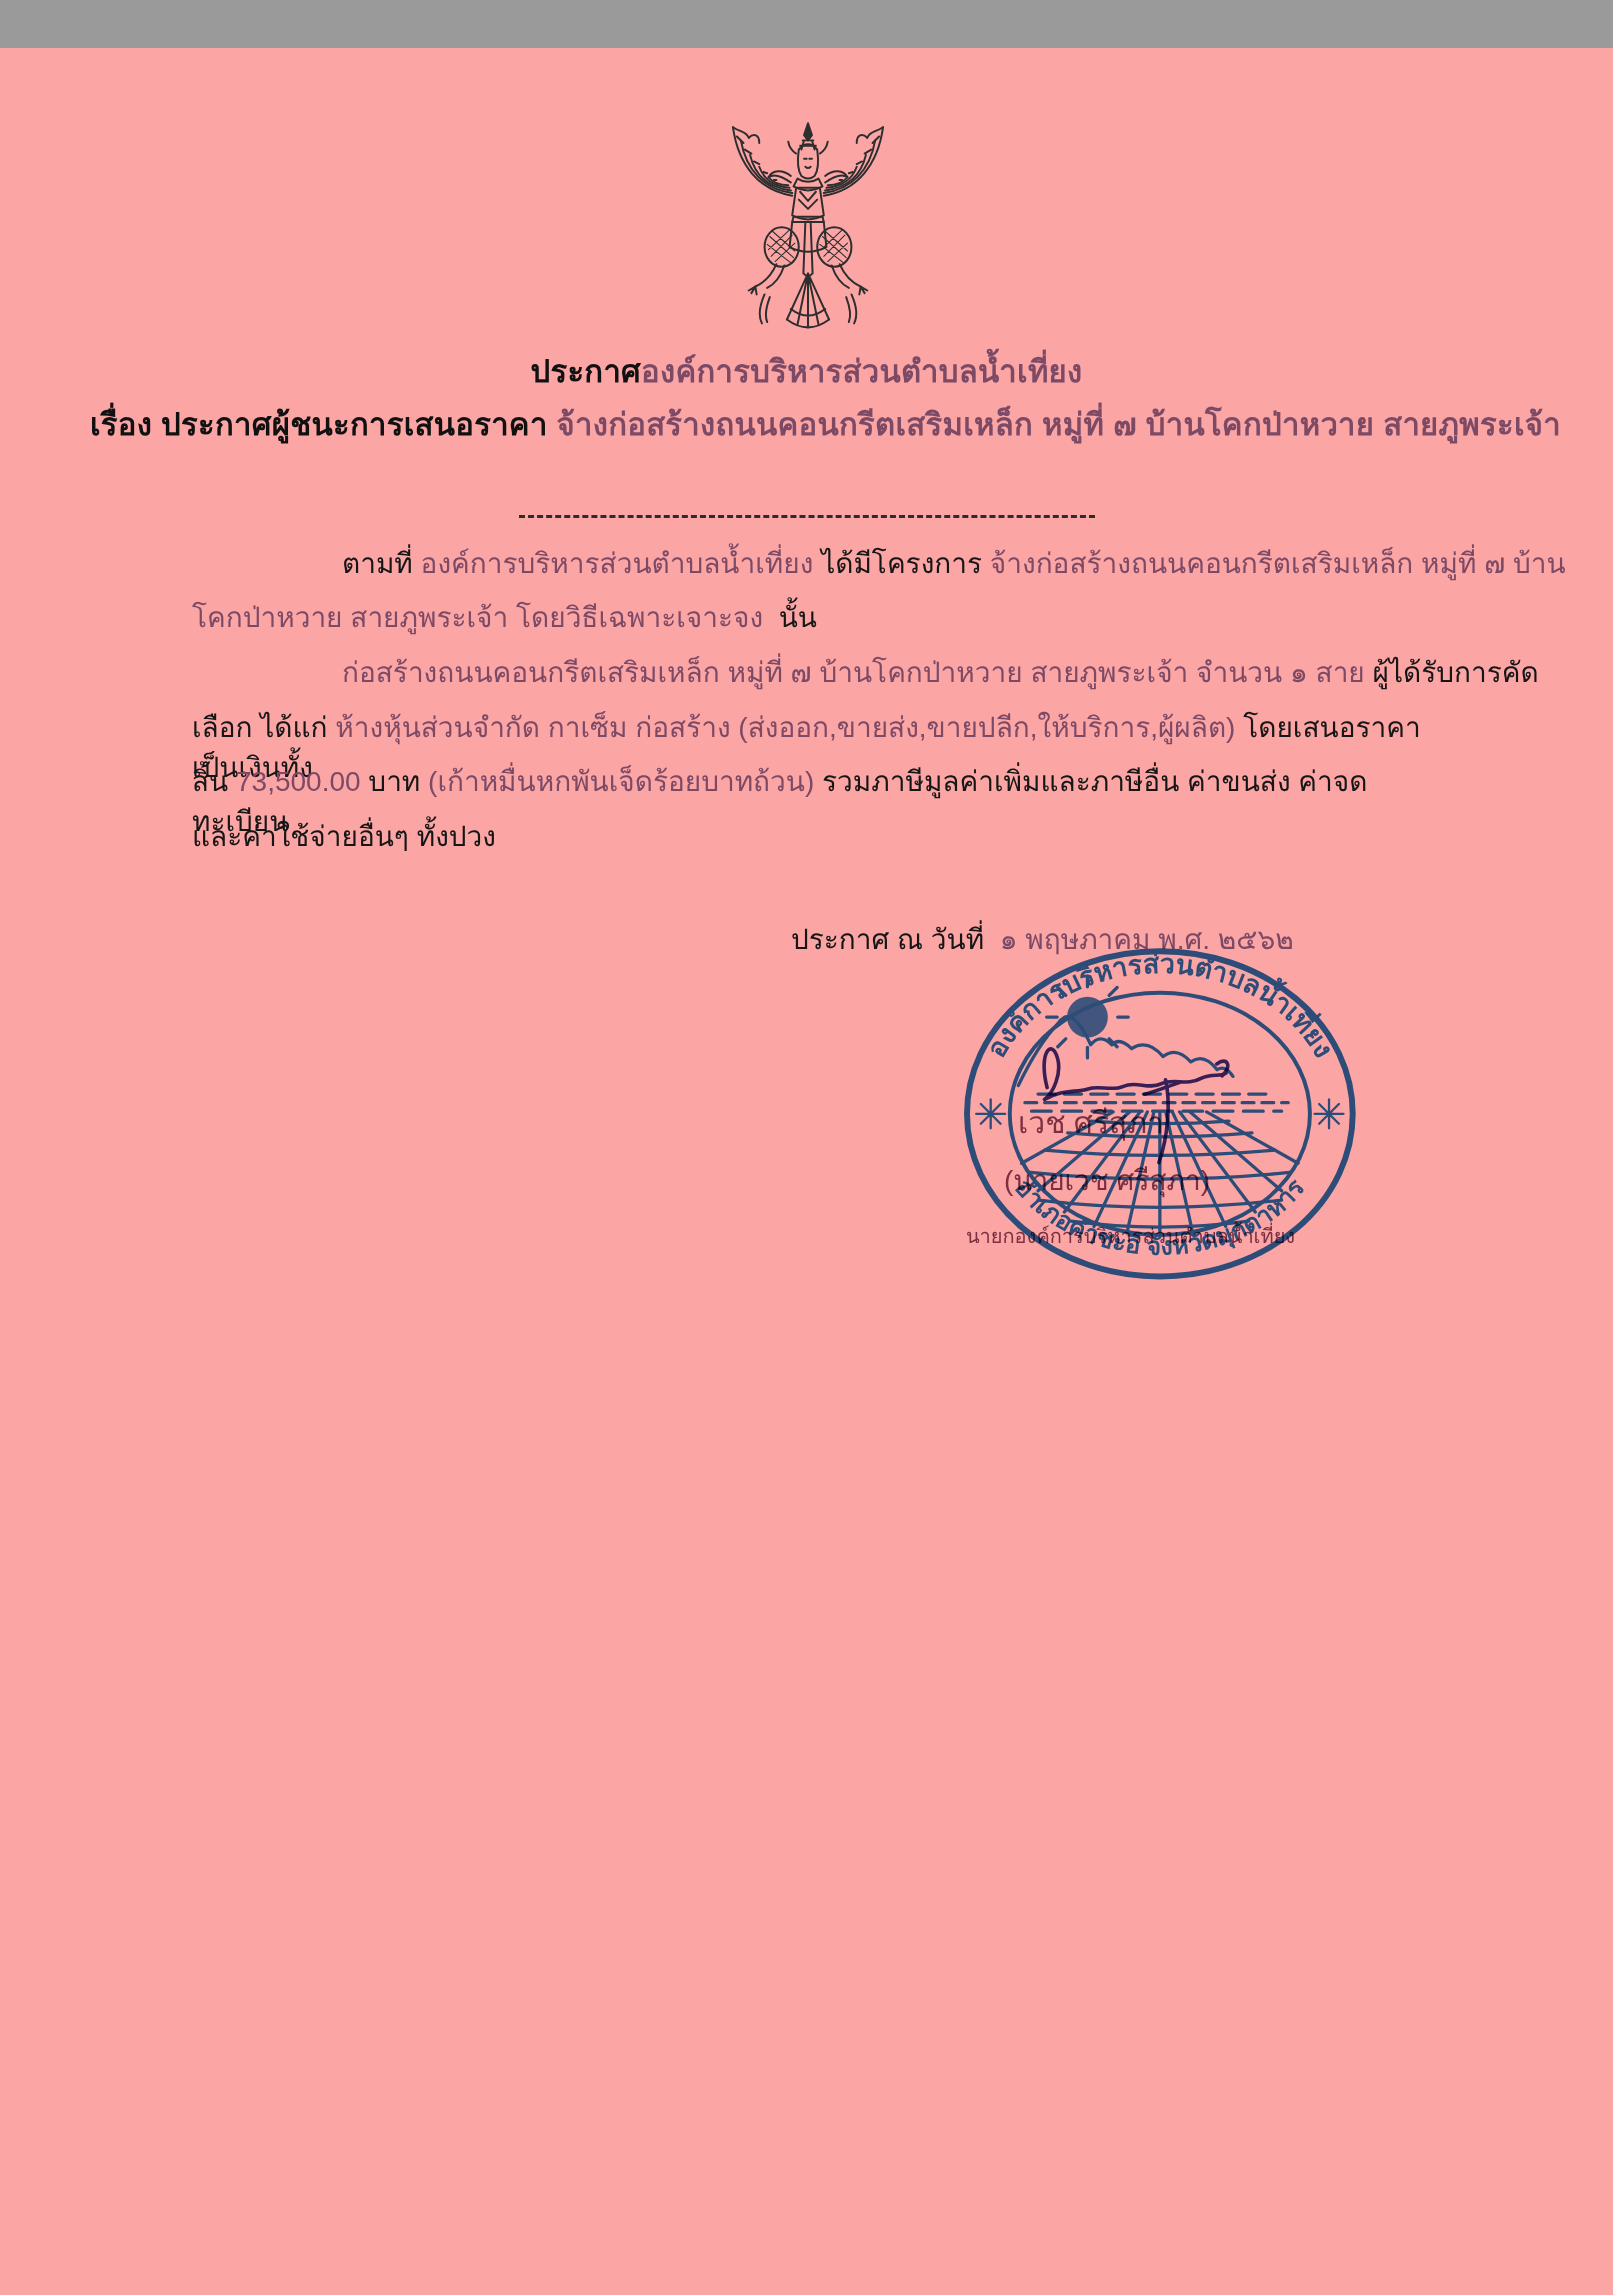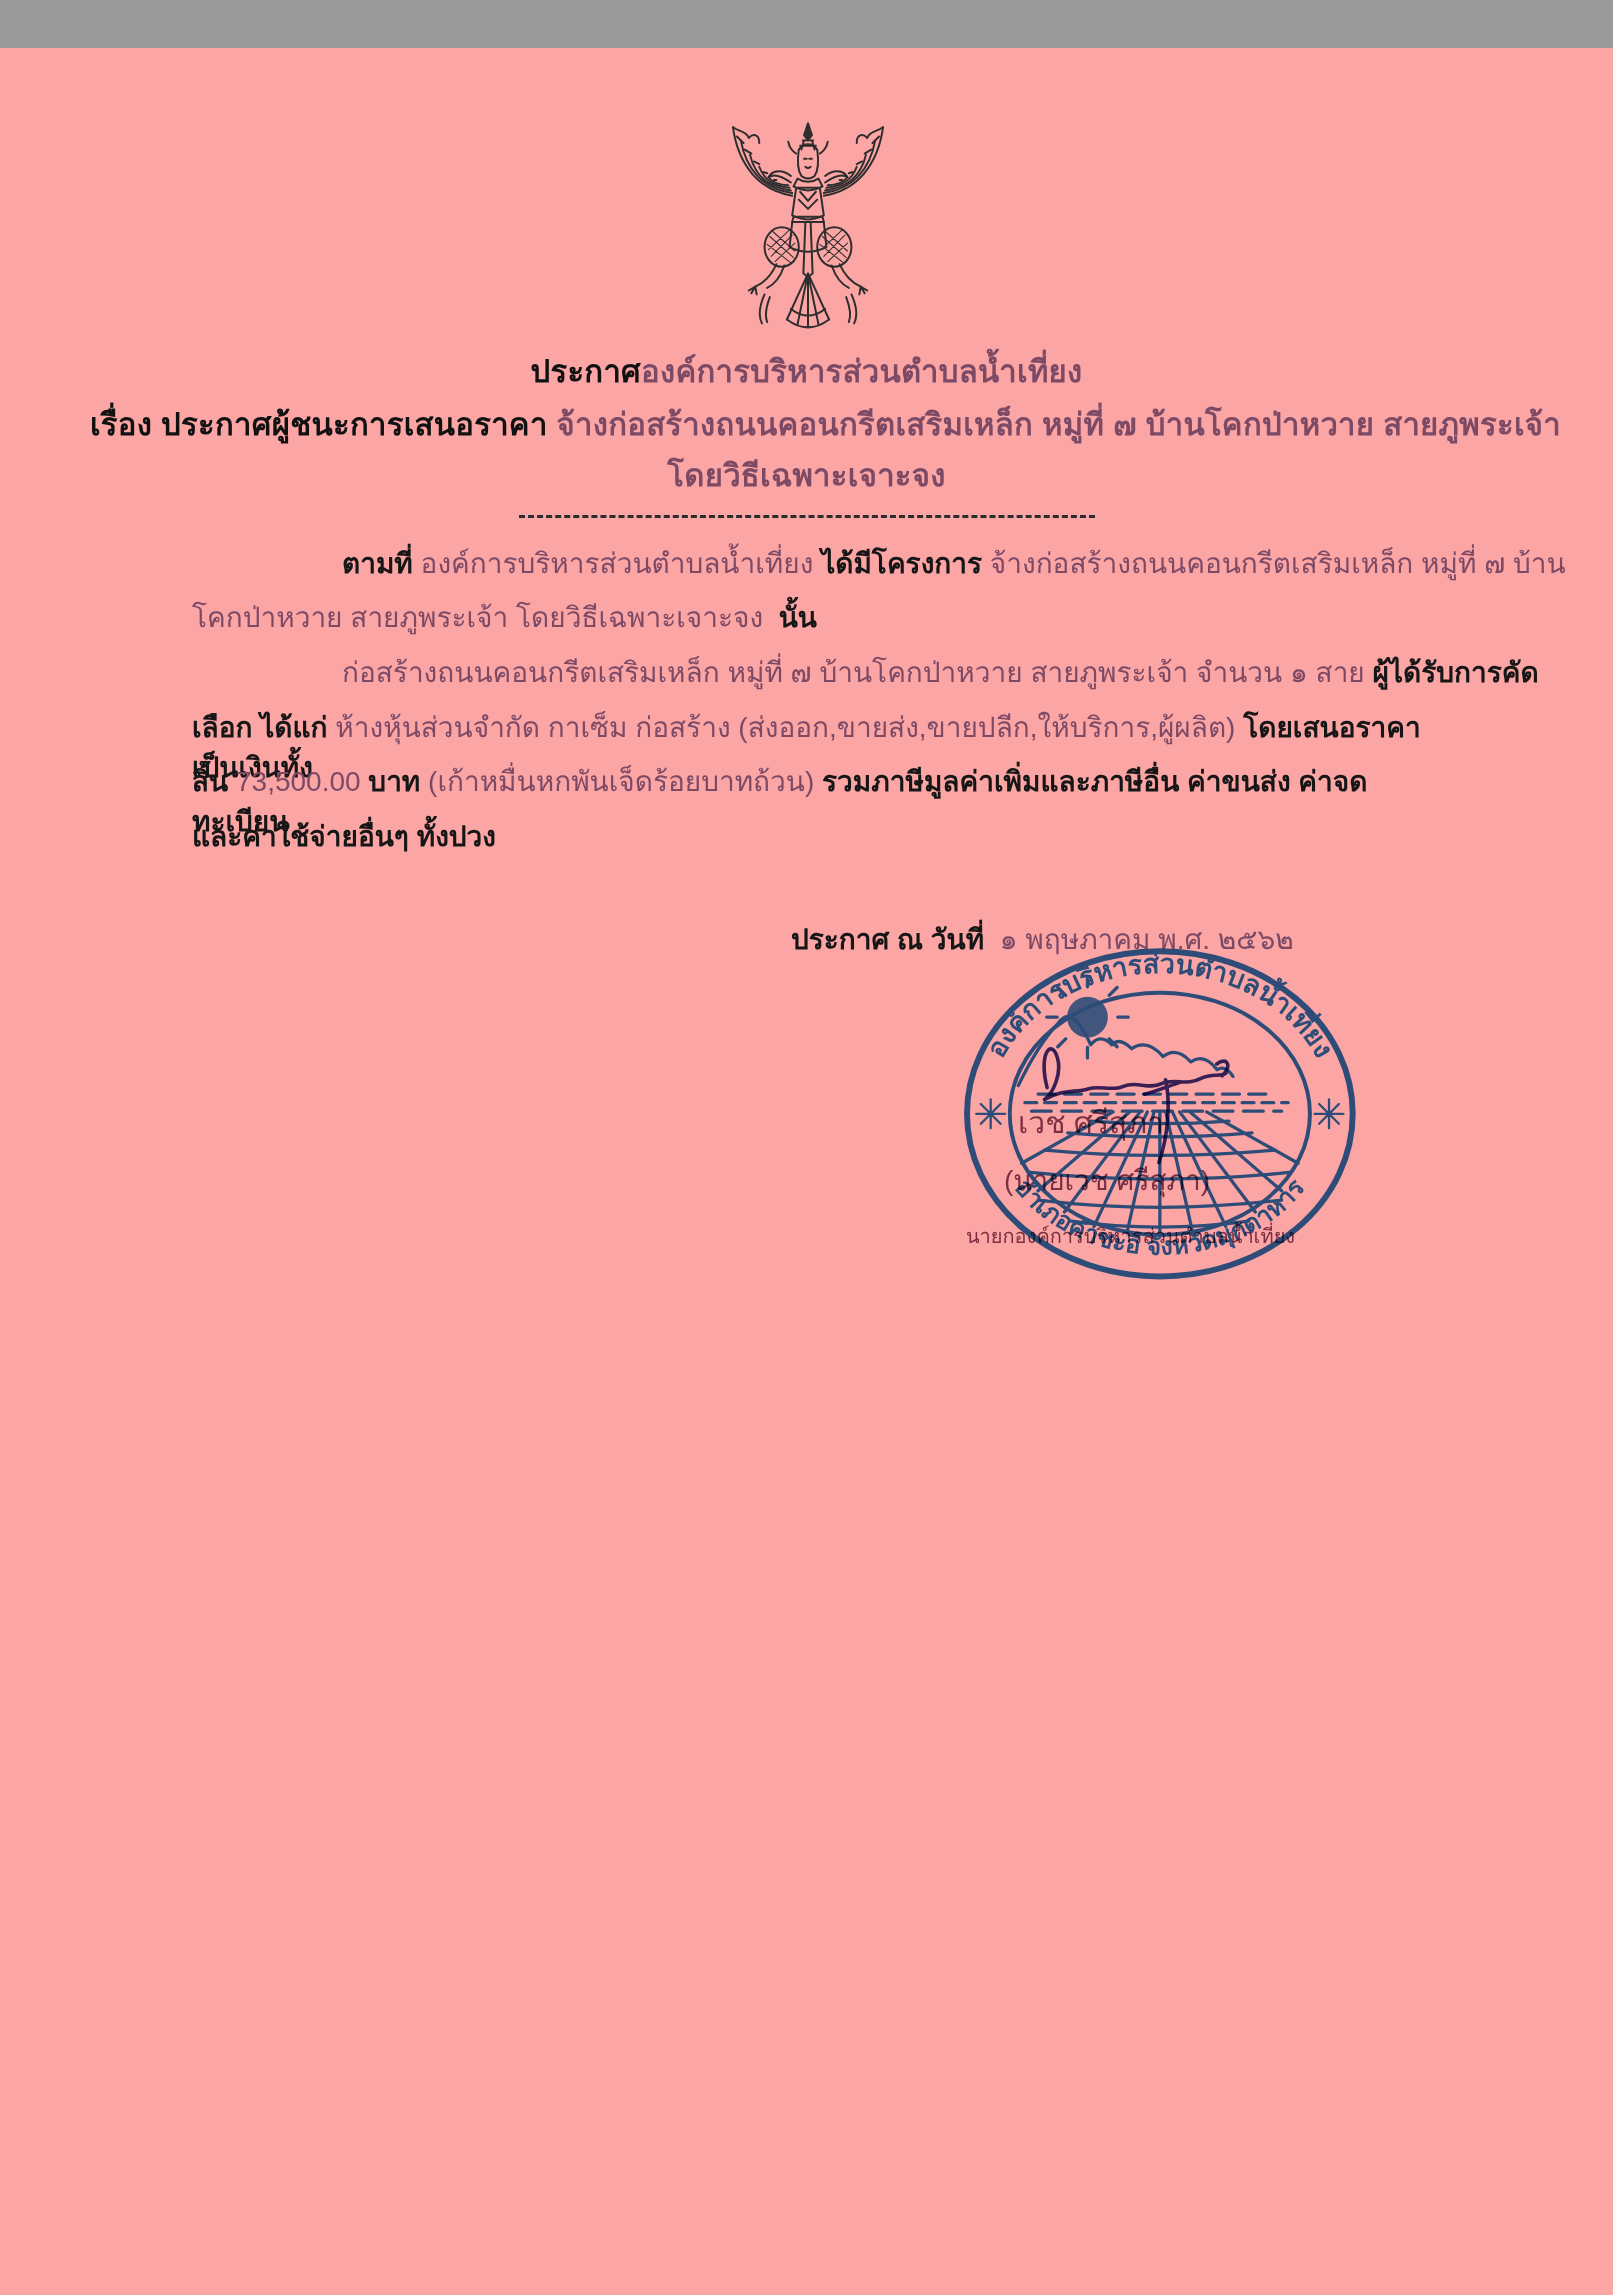--- a/index.html
+++ b/index.html
@@ -3,21 +3,21 @@
 <meta charset="utf-8">
 <style>
   html,body{margin:0;padding:0;background:#9a9a9a;}
   .page{position:relative;width:1613px;height:2295px;background:#fca5a5;overflow:hidden;
         font-family:"Liberation Sans","DejaVu Sans",sans-serif;color:#1f1f1f;margin-top:48px;}
   .abs{position:absolute;}
   .center{text-align:center;}
   .titleline{left:0;width:1613px;font-size:31px;font-weight:700;letter-spacing:0.3px;}
   .bodyline{left:192px;width:1243px;font-size:28px;line-height:40px;white-space:pre-wrap;}
   .indent{padding-left:150px;}
-  .blk{color:#161616;font-weight:700;}
+  .blk{color:#161616;font-weight:400;}
   .pur{color:#7d4a66;font-weight:400;}
   .tblk{color:#111111;}
   .tpur{color:#7d4a66;}
   .sep{border-top:3.3px dashed #2c2c2c;height:0;}
   .datefs{font-size:28px;white-space:pre-wrap;}
   .sigtext{color:#7d4a66;font-size:29px;white-space:pre-wrap;}
   .mult{mix-blend-mode:multiply;}
   svg{display:block;}
 </style>
 </head>
@@ -81,21 +81,20 @@
       <path d="M100 306 Q132 330 164 306 M106 290 Q132 310 158 290"></path>
       <path d="M66 268 C 58 286, 56 300, 62 312 M74 272 C 68 288, 66 300, 70 310"></path>
       <path d="M198 268 C 206 286, 208 300, 202 312 M190 272 C 196 288, 198 300, 194 310"></path>
     </g>
   </svg>
 
   <div class="abs titleline center" style="top:298px;"><span class="tblk">ประกาศ</span><span class="tpur">องค์การบริหารส่วนตำบลน้ำเที่ยง</span></div>
 
   <div class="abs titleline center" style="top:351px;padding-left:19px;"><span class="tblk">เรื่อง ประกาศผู้ชนะการเสนอราคา </span><span class="tpur">จ้างก่อสร้างถนนคอนกรีตเสริมเหล็ก หมู่ที่ ๗ บ้านโคกป่าหวาย สายภูพระเจ้า</span></div>
 
-  <div class="abs titleline center" style="top:402px;"><span class="tpur">โดยวิธีเฉพาะเจาะจง</span></div>
 
   <div class="abs sep" style="left:519px;top:467px;width:576px;"></div>
 
   <div class="abs bodyline indent" style="top:496px;"><span class="blk">ตามที่ </span><span class="pur">องค์การบริหารส่วนตำบลน้ำเที่ยง </span><span class="blk">ได้มีโครงการ </span><span class="pur">จ้างก่อสร้างถนนคอนกรีตเสริมเหล็ก หมู่ที่ ๗ บ้าน</span></div>
 
   <div class="abs bodyline" style="top:550px;"><span class="pur">โคกป่าหวาย สายภูพระเจ้า โดยวิธีเฉพาะเจาะจง</span><span class="blk">  นั้น</span></div>
 
   <div class="abs bodyline indent" style="top:605px;"><span class="pur">ก่อสร้างถนนคอนกรีตเสริมเหล็ก หมู่ที่ ๗ บ้านโคกป่าหวาย สายภูพระเจ้า จำนวน ๑ สาย </span><span class="blk">ผู้ได้รับการคัด</span></div>
 
   <div class="abs bodyline" style="top:660px;"><span class="blk">เลือก ได้แก่ </span><span class="pur">ห้างหุ้นส่วนจำกัด กาเซ็ม ก่อสร้าง (ส่งออก,ขายส่ง,ขายปลีก,ให้บริการ,ผู้ผลิต) </span><span class="blk">โดยเสนอราคา เป็นเงินทั้ง</span></div>

